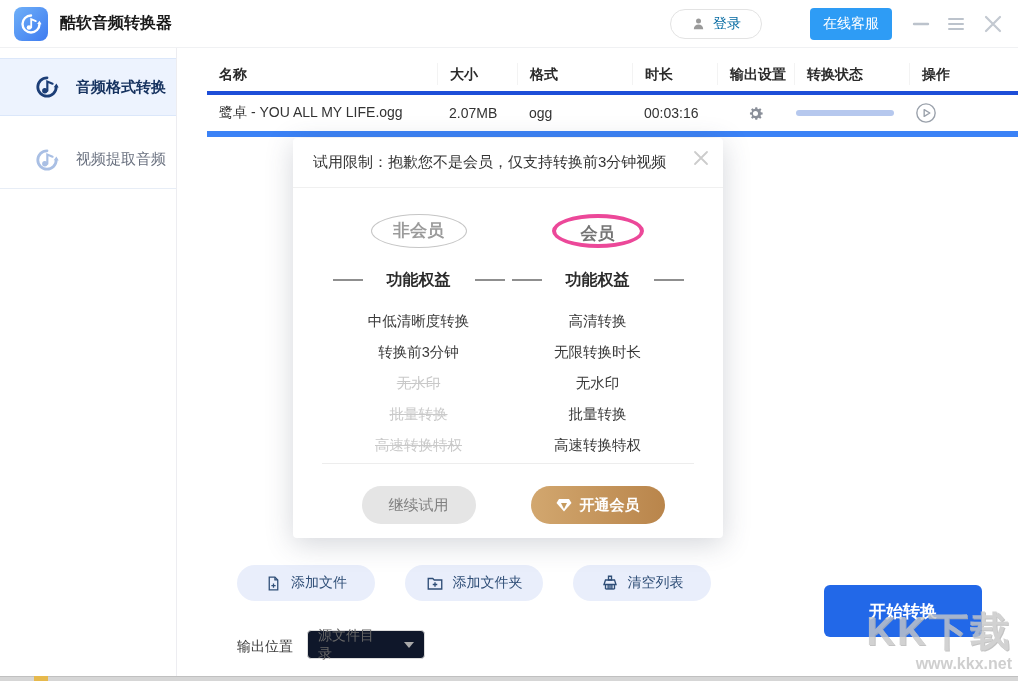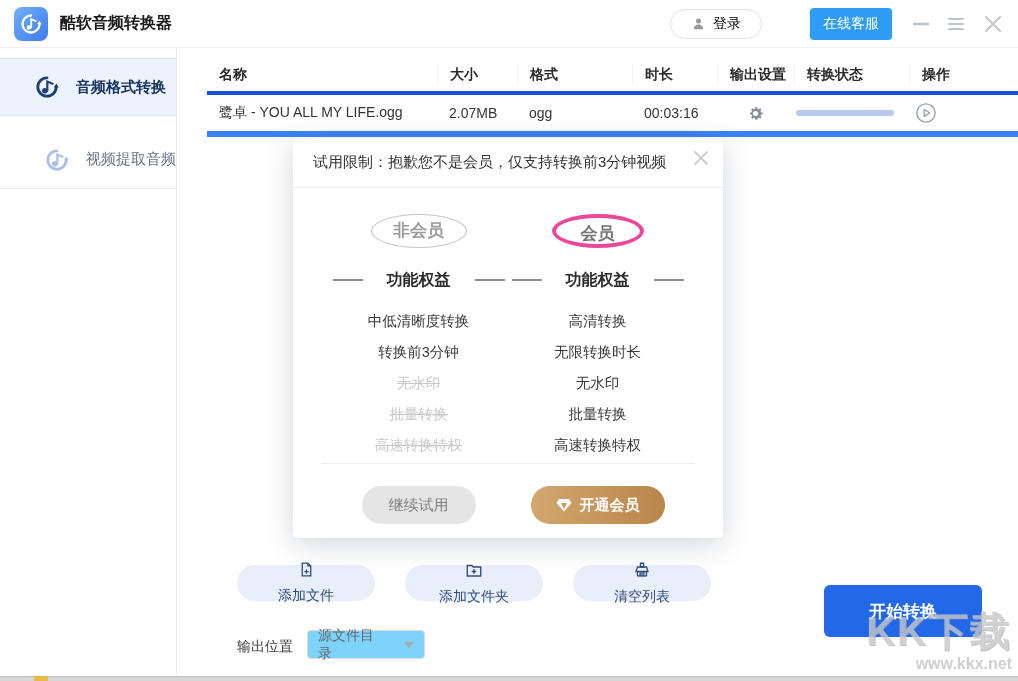--- a/index.html
+++ b/index.html
@@ -7,56 +7,56 @@
   body { font-family:"Liberation Sans","DejaVu Sans",sans-serif; background:#fff; position:relative; color:#333; }
 
   
   .titlebar { position:absolute; left:0; top:0; width:1018px; height:48px; background:#fff;
               border-bottom:1px solid #f0f1f3; display:flex; align-items:center; padding:0 14px; z-index:10; }
   .logo { width:34px; height:34px; border-radius:8px; background:linear-gradient(135deg,#6fb0f8,#3e7bf0);
           display:flex; align-items:center; justify-content:center; color:#fff; }
   .app-title { font-size:16px; font-weight:700; color:#1a1a1a; margin-left:12px; }
   .titlebar-spacer { flex:1; }
   .login-btn { height:30px; padding:0 20px; border:1px solid #e3e3e3; border-radius:16px; background:#fff;
-               display:flex; align-items:center; gap:7px; font-size:14px; color:#000000; cursor:pointer; }
+               display:flex; align-items:center; gap:7px; font-size:14px; color:#0369a1; cursor:pointer; }
   .support-btn { height:28px; padding:16px 13px; margin-left:48px; border:none; border-radius:4px; background:#2e9cf5;
                  color:#fff; font-size:14px; display:flex; align-items:center; cursor:pointer; }
   .win-controls { display:flex; align-items:center; gap:16px; margin-left:20px; color:#bcc3cc; }
   .win-btn { display:flex; align-items:center; justify-content:center; cursor:pointer; }
 
   
   .sidebar { position:absolute; left:0; top:48px; width:177px; bottom:5px; background:#fff;
              border-right:1px solid #ededf1; z-index:5; }
   .sidebar-item { height:58px; display:flex; align-items:center; padding-left:34px; gap:16px;
                   font-size:15px; color:#6b7280; cursor:pointer; }
   .sidebar-item .si-icon { color:#a9bfe4; display:flex; }
   .sidebar-item.active { margin-top:10px; background:#edf3fe; border-top:1px solid #dbe7fa; border-bottom:1px solid #dbe7fa;
                          color:#16325f; font-weight:700; }
   .sidebar-item.active .si-icon { color:#1c3e77; }
-  .sidebar-item.second { margin-top:15px; border-bottom:1px solid #e7edf6;justify-content:flex-end; }
+  .sidebar-item.second { margin-top:15px; border-bottom:1px solid #e7edf6; }
 
   
   .content { position:absolute; left:207px; top:48px; right:0; bottom:5px; background:#fff; }
   .grid-cols { display:grid; grid-template-columns:230px 80px 115px 85px 77px 115px 1fr; align-items:center; }
   .table-header { margin-top:8px; height:39px; border-bottom:4px solid #1d4ed8; font-size:14px; font-weight:700; color:#2b2b2b; }
   .table-header .cell { padding-left:12px; height:22px; line-height:22px; border-left:1px solid #f3f3f3; }
   .table-header .cell:first-child { border-left:none; }
   .file-row { height:42px; border-bottom:6px solid #3b82f6; font-size:14px; color:#333; }
   .file-row .cell { padding-left:12px; }
   .gear-cell { display:flex; justify-content:center; color:#8a8f99; cursor:pointer; }
   .progress-track { width:98px; height:6px; border-radius:3px; background:#b6c8ee; margin-left:2px; }
   .play-btn { width:22px; height:22px; color:#9aa1ab; cursor:pointer; display:flex; margin-left:6px; }
 
   
   .pill-btn { position:absolute; height:36px; width:138px; border:none; border-radius:18px; background:#e9eefb;
-              color:#2f4e77; font-size:14px; display:flex; align-items:center; justify-content:center; gap:9px; cursor:pointer;flex-direction:column; }
+              color:#2f4e77; font-size:14px; display:flex; align-items:center; justify-content:center; gap:9px; cursor:pointer; }
   .pill-btn svg { flex:0 0 auto; }
   .output-label { position:absolute; left:30px; top:590px; font-size:14px; color:#3c3c3c; }
   .output-select { position:absolute; left:100px; top:582px; width:118px; height:29px; border:1px solid #dcdcdc;
-                   border-radius:4px; background:#7dd3fc; display:flex; align-items:center; padding:0 10px; gap:26px;
+                   border-radius:4px; background:#0f172a; display:flex; align-items:center; padding:0 10px; gap:26px;
                    font-size:14px; color:#666; cursor:pointer; }
   .caret-down { width:0; height:0; border-left:5px solid transparent; border-right:5px solid transparent;
                 border-top:6px solid #a9a9a9; margin-left:auto; }
   .start-btn { position:absolute; left:617px; top:537px; width:158px; height:52px; border:none; border-radius:6px;
                background:#2268e8; color:#fff; font-size:17px; font-weight:700; cursor:pointer; }
 
   
   .modal { position:absolute; left:293px; top:138px; width:430px; height:400px; background:#fff; border-radius:4px;
            box-shadow:0 6px 28px rgba(60,70,90,.22); z-index:40; }
   .modal-header { height:50px; padding:0 40px 0 20px; display:flex; align-items:center; font-size:15px; color:#333;

